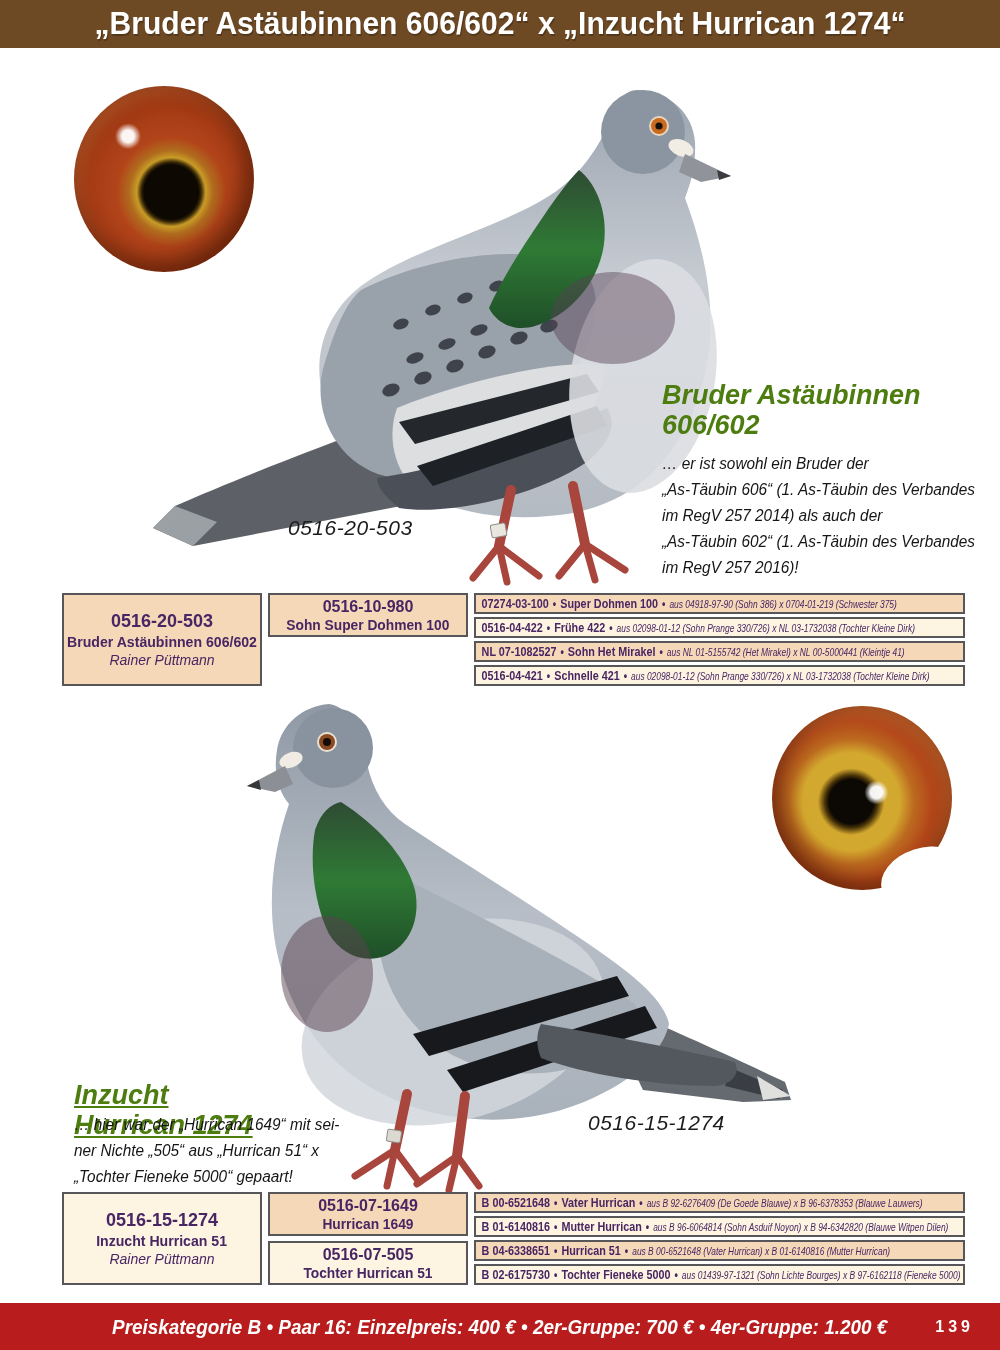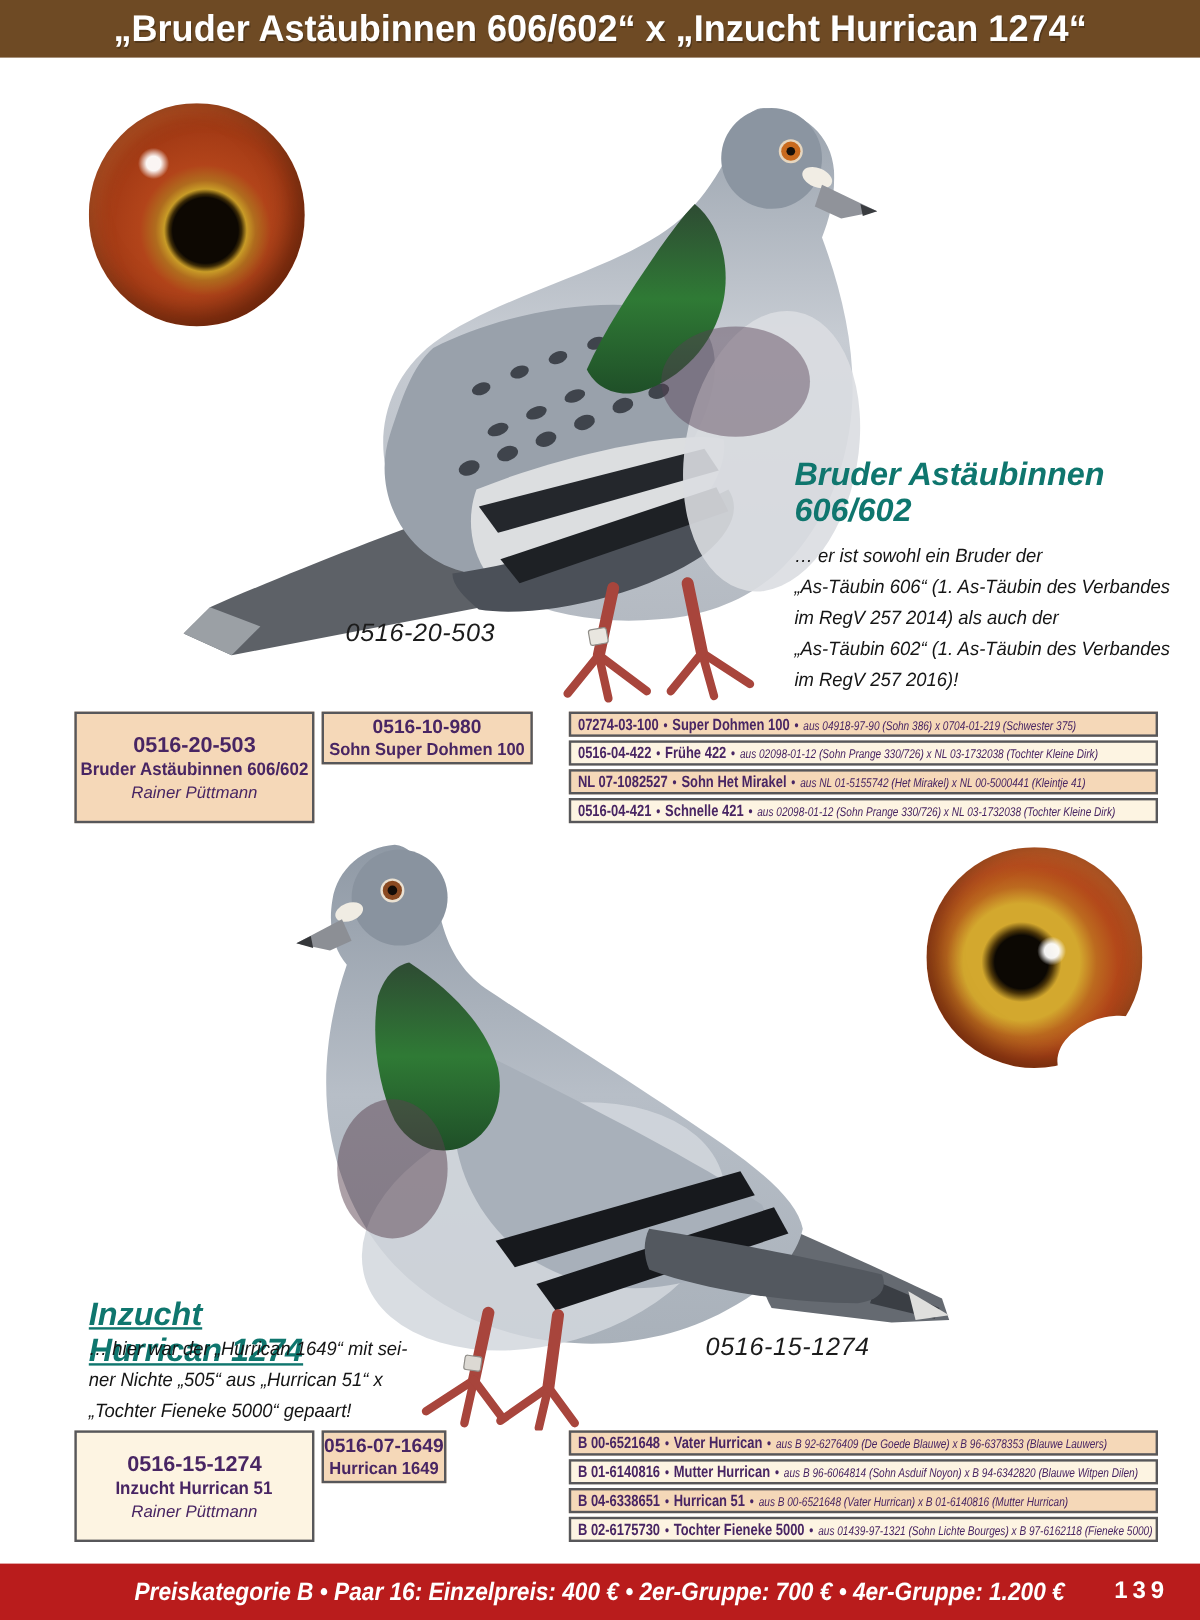--- a/index.html
+++ b/index.html
@@ -22,21 +22,21 @@
   .bottombar {
     left:0; top:1303px; width:1000px; height:47px; background:#b91c1c;
     display:flex; align-items:center; justify-content:center;
   }
   .bottombar-text {
     color:#fff; font-size:21px; font-weight:bold; font-style:italic; white-space:nowrap;
     transform:scaleX(.9); transform-origin:center;
   }
   .pagenum {
     position:absolute; right:26px; top:0; height:47px; display:flex; align-items:center;
-    color:#fff; font-size:20px; font-weight:bold; letter-spacing:4px;
+    color:#fff; font-size:16px; font-weight:bold; letter-spacing:4px;
   }
 
   
   .eye {
     border-radius:50%;
   }
   .eye-left {
     left:74px; top:86px; width:180px; height:186px;
     background:
       radial-gradient(circle at 30% 27%, rgba(255,255,255,.95) 0 6px, rgba(255,255,255,0) 13px),
@@ -54,42 +54,42 @@
     position:absolute;
   }
   .eye-right::after {
     content:""; position:absolute; right:-14px; bottom:-16px;
     width:86px; height:58px; background:#fff; border-radius:50%;
     transform:rotate(-18deg);
   }
 
   
   .headline {
-    color:#0f766e; font-weight:bold; font-style:italic; font-size:27px; line-height:30px;
+    color:#4d7c0f; font-weight:bold; font-style:italic; font-size:27px; line-height:30px;
     white-space:pre-line;
   }
   .bodytext {
     color:#151515; font-style:italic; font-size:16px; line-height:26px;
     white-space:pre-line; transform:scaleX(.96); transform-origin:left top;
   }
   .caption { color:#1c1c1c; font-style:italic; font-size:21px; letter-spacing:.5px; }
 
   
   .pedigree { width:903px; display:flex; column-gap:6px; }
   .cell { border:2px solid #57575a; box-sizing:border-box; color:#482563; }
   .peach { background:#f5d8b8; }
   .cream { background:#fdf4e2; }
   .col-subject {
     width:200px; height:93px; display:flex; flex-direction:column;
     align-items:center; justify-content:center; text-align:center;
   }
   .subj-ring { font-size:18px; font-weight:bold; line-height:21px; }
   .subj-name { font-size:15px; font-weight:bold; line-height:19px; white-space:nowrap; transform:scaleX(.94); }
   .subj-breeder { font-size:14px; font-style:italic; line-height:18px; }
-  .col-parents { width:200px; height:93px; display:flex; flex-direction:row; gap:5px; }
+  .col-parents { width:200px; height:93px; display:flex; flex-direction:column; gap:5px; }
   .parent-cell {
     height:44px; display:flex; flex-direction:column; align-items:center; justify-content:center;
     text-align:center;
   }
   .par-ring { font-size:16px; font-weight:bold; line-height:19px; }
   .par-name { font-size:14.5px; font-weight:bold; line-height:18px; white-space:nowrap; transform:scaleX(.95); }
   .col-grand { width:491px; height:93px; display:flex; flex-direction:column; gap:3px; }
   .grand-row { height:21px; display:flex; align-items:center; overflow:hidden; }
   .grand-inner {
     display:flex; align-items:baseline; white-space:nowrap; padding-left:7px; width:610px;
@@ -300,20 +300,24 @@
   <div class="cell cream col-subject">
     <div class="subj-ring">0516-15-1274</div>
     <div class="subj-name">Inzucht Hurrican 51</div>
     <div class="subj-breeder">Rainer Püttmann</div>
   </div>
   <div class="col-parents">
     <div class="cell peach parent-cell">
       <div class="par-ring">0516-07-1649</div>
       <div class="par-name">Hurrican 1649</div>
     </div>
+    <div class="cell cream parent-cell">
+      <div class="par-ring">0516-07-505</div>
+      <div class="par-name">Tochter Hurrican 51</div>
+    </div>
   </div>
   <div class="col-grand">
     <div class="cell peach grand-row">
       <div class="grand-inner">
         <span class="g-ring">B 00-6521648</span>
         <span class="g-sep">•</span>
         <span class="g-name">Vater Hurrican</span>
         <span class="g-sep">•</span>
         <span class="g-details">aus B 92-6276409 (De Goede Blauwe) x B 96-6378353 (Blauwe Lauwers)</span>
       </div>

